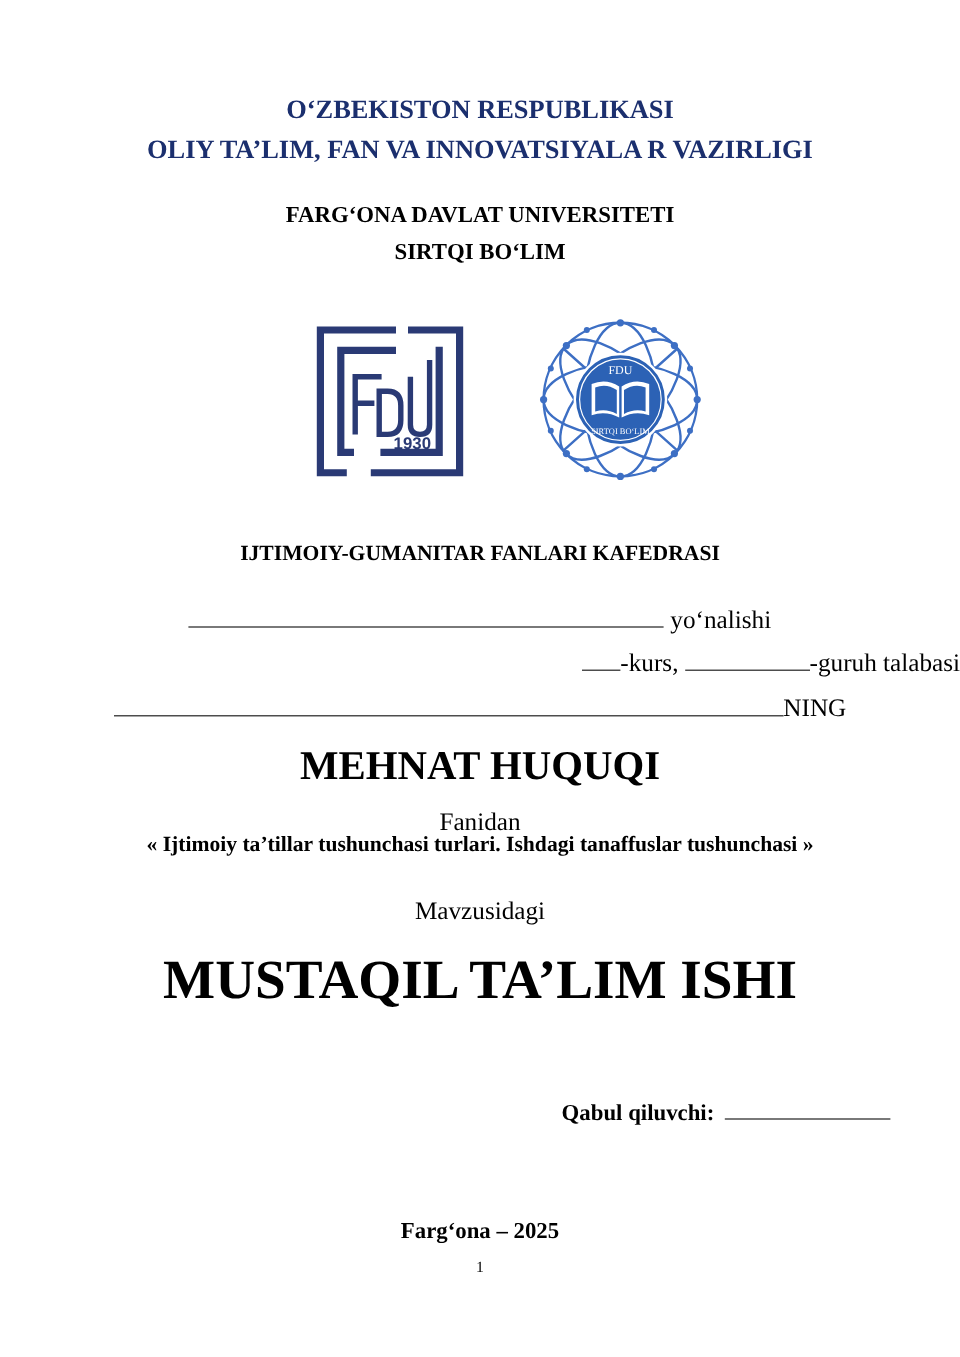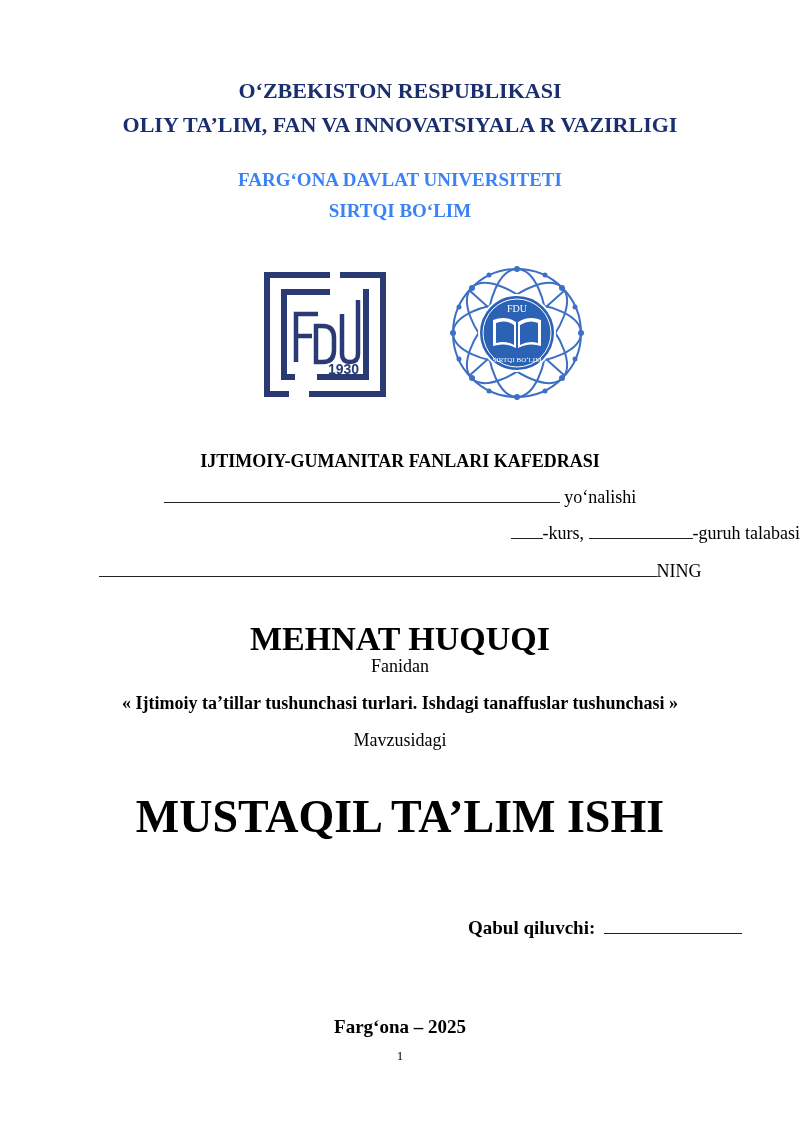--- a/index.html
+++ b/index.html
@@ -30,28 +30,29 @@
       white-space: nowrap;
     }
     .ministry {
       font-weight: bold;
       font-size: 22px;
       color: #1b2f6e;
     }
     .univ {
       font-weight: bold;
       font-size: 19px;
-      color: #3b82f6;
+      color: #000000;
     }
     .dept {
       font-weight: bold;
       font-size: 18px;
     }
     .plain18 {
-      font-size: 18px;
+      font-size: 21px;
+      margin-top: 17px;
     }
     .subject {
       font-weight: bold;
       font-size: 34px;
     }
     .topic {
       font-weight: bold;
       font-size: 18px;
     }
     .big-title {

